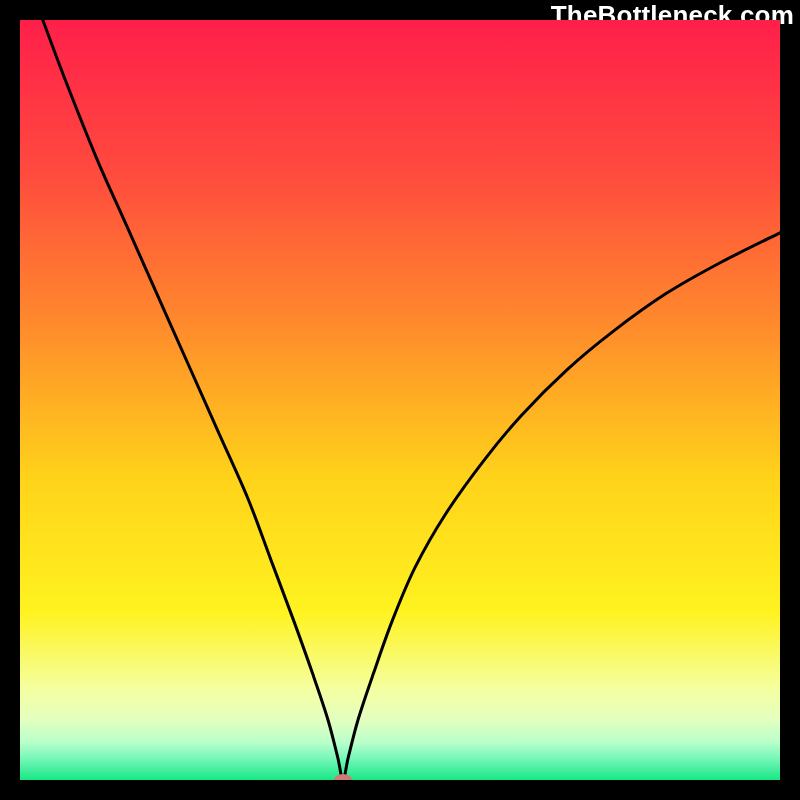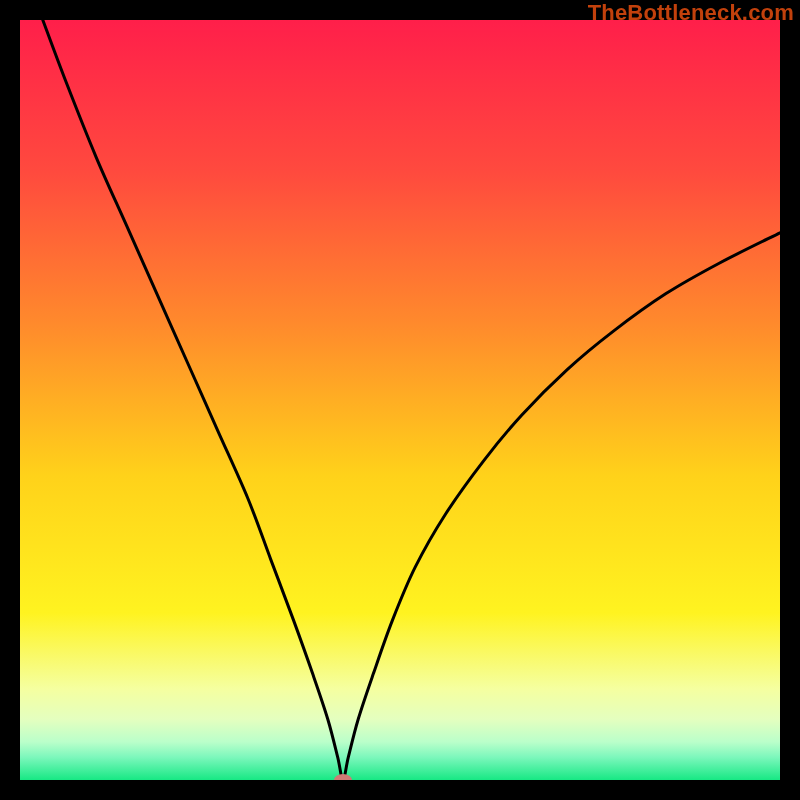--- a/index.html
+++ b/index.html
@@ -32,23 +32,23 @@
   }
   .curve {
     position: absolute;
     inset: 0;
   }
   .watermark {
     position: absolute;
     top: 0;
     right: 6px;
     font-family: Arial, Helvetica, sans-serif;
-    font-size: 22px;
+    font-size: 26px;
     font-weight: 600;
-    color: #c2410c;
+    color: #ffffff;
     letter-spacing: 0.2px;
     user-select: none;
   }
   .marker {
     position: absolute;
     width: 18px;
     height: 12px;
     border-radius: 50%;
     background: #cf7a74;
     transform: translate(-50%, -50%);

